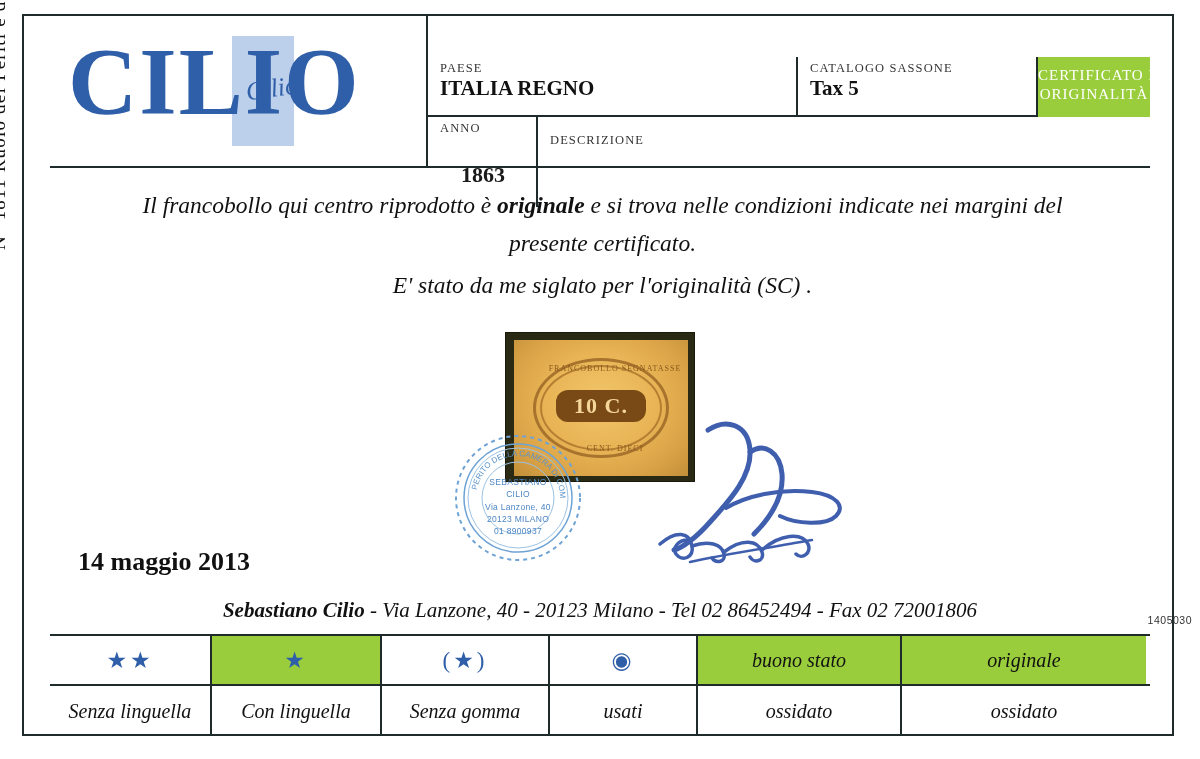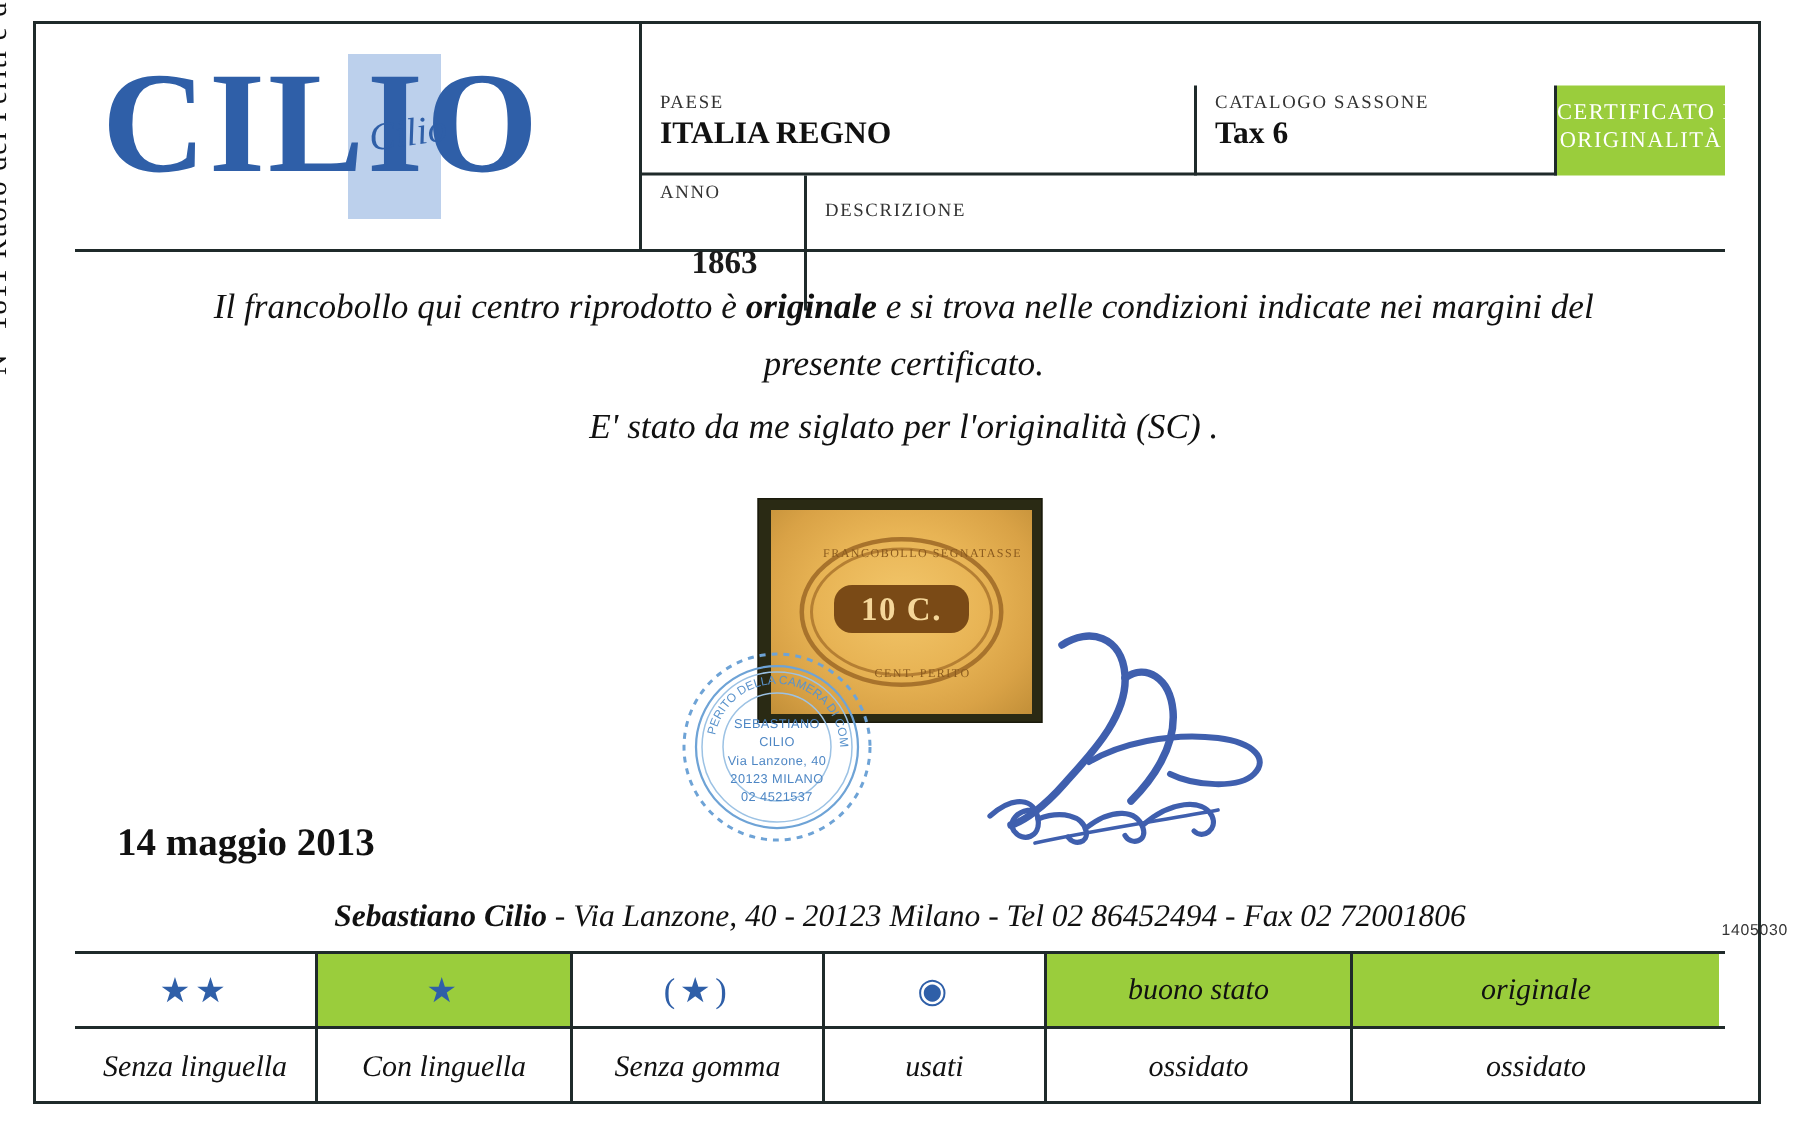--- a/index.html
+++ b/index.html
@@ -384,21 +384,21 @@
 
     <div class="hdr-right">
 
       <div class="cell c-paese">
         <div class="cap">PAESE</div>
         <div class="val-bold">ITALIA REGNO</div>
       </div>
 
       <div class="cell c-cat">
         <div class="cap">CATALOGO SASSONE</div>
-        <div class="val-bold">Tax 6</div>
+        <div class="val-bold">Tax 5</div>
       </div>
 
       <div class="cell c-certif">
         <div class="certif-label">
           <span>CERTIFICATO DI</span><br>
           <span>ORIGINALITÀ</span>
         </div>
       </div>
 
       <div class="cell c-anno">
@@ -418,41 +418,41 @@
     <div>presente certificato.</div>
     <div class="stmt-line3">E' stato da me siglato per l'originalità (SC) .</div>
   </div>
 
   <div class="stamp-wrap">
     <div class="stamp-inner">
       <div class="stamp-oval"></div>
       <div class="stamp-oval2"></div>
       <div class="stamp-top-text">FRANCOBOLLO SEGNATASSE</div>
       <div class="stamp-center">10 C.</div>
-      <div class="stamp-bot-text">CENT. PERITO</div>
+      <div class="stamp-bot-text">CENT. DIECI</div>
     </div>
   </div>
 
   <div class="round-stamp">
     <svg width="132" height="132" viewBox="0 0 132 132" aria-hidden="true">
       <circle cx="66" cy="66" r="62" fill="none" stroke="#6ea3d6" stroke-width="2" stroke-dasharray="4 4"></circle>
       <circle cx="66" cy="66" r="54" fill="none" stroke="#6ea3d6" stroke-width="1.5"></circle>
       <circle cx="66" cy="66" r="50" fill="none" stroke="#9cc2e4" stroke-width="1"></circle>
       <circle cx="66" cy="66" r="36" fill="none" stroke="#9cc2e4" stroke-width="1"></circle>
       <path id="arcTop" d="M 24 66 A 42 42 0 0 1 108 66" fill="none" stroke="none"></path>
       <text font-family="Liberation Sans, sans-serif" font-size="8" fill="#5a93cc">
         <textPath href="#arcTop" startOffset="6%">PERITO DELLA CAMERA DI COMMERCIO</textPath>
       </text>
     </svg>
     <div class="rs-text">
       <div>SEBASTIANO</div>
       <div>CILIO</div>
       <div>Via Lanzone, 40</div>
       <div>20123 MILANO</div>
-      <div>02 4521537</div>
+      <div>01 8900937</div>
     </div>
   </div>
 
   <div class="signature">
     <svg width="260" height="160" viewBox="0 0 260 160" aria-hidden="true">
       <g fill="none" stroke="#3f5fae" stroke-linecap="round" stroke-linejoin="round">
         <path d="M78 18 C 96 6, 118 12, 120 38 C 122 66, 96 92, 80 110 C 66 126, 52 136, 44 138" stroke-width="5"></path>
         <path d="M120 40 C 134 30, 150 40, 152 62 C 154 86, 138 108, 124 122" stroke-width="5"></path>
         <path d="M96 96 C 116 84, 150 76, 182 80 C 206 83, 216 94, 206 104 C 196 114, 166 112, 150 104" stroke-width="4"></path>
         <path d="M30 132 C 46 118, 60 120, 62 134 C 64 146, 52 150, 46 142 C 42 136, 48 128, 58 128" stroke-width="3.5"></path>

